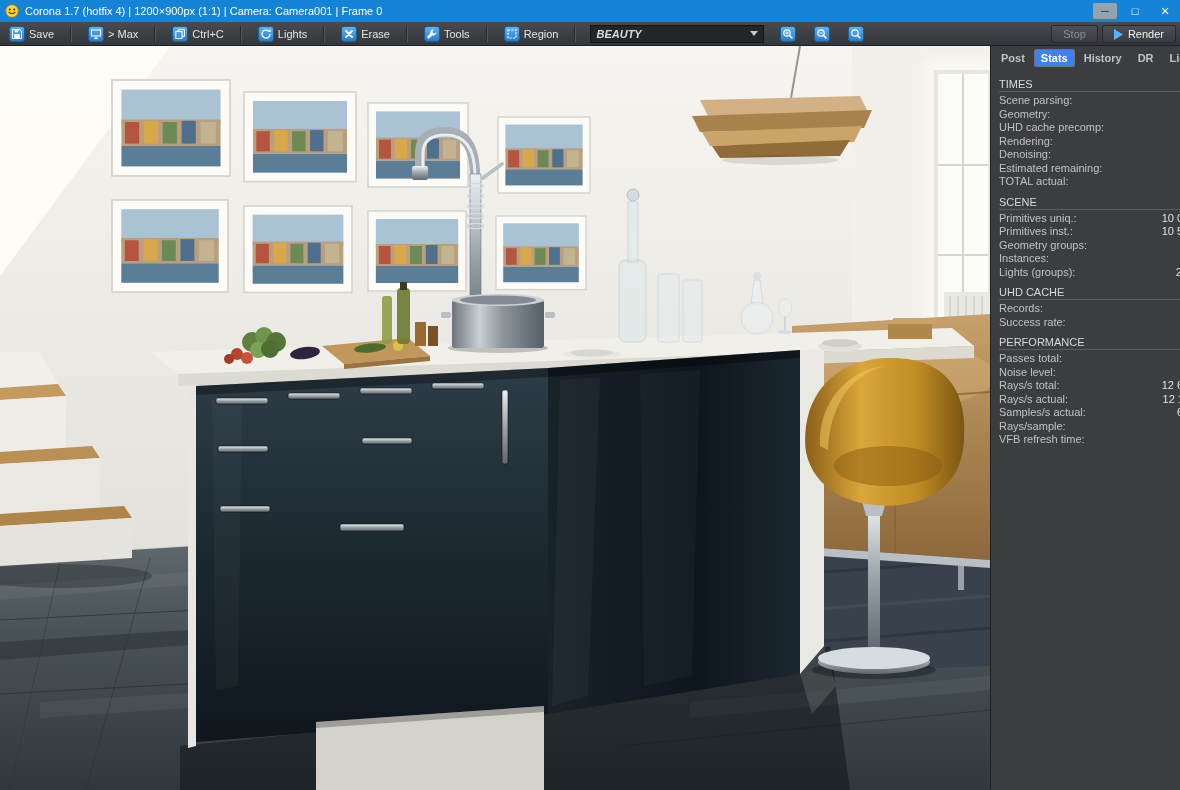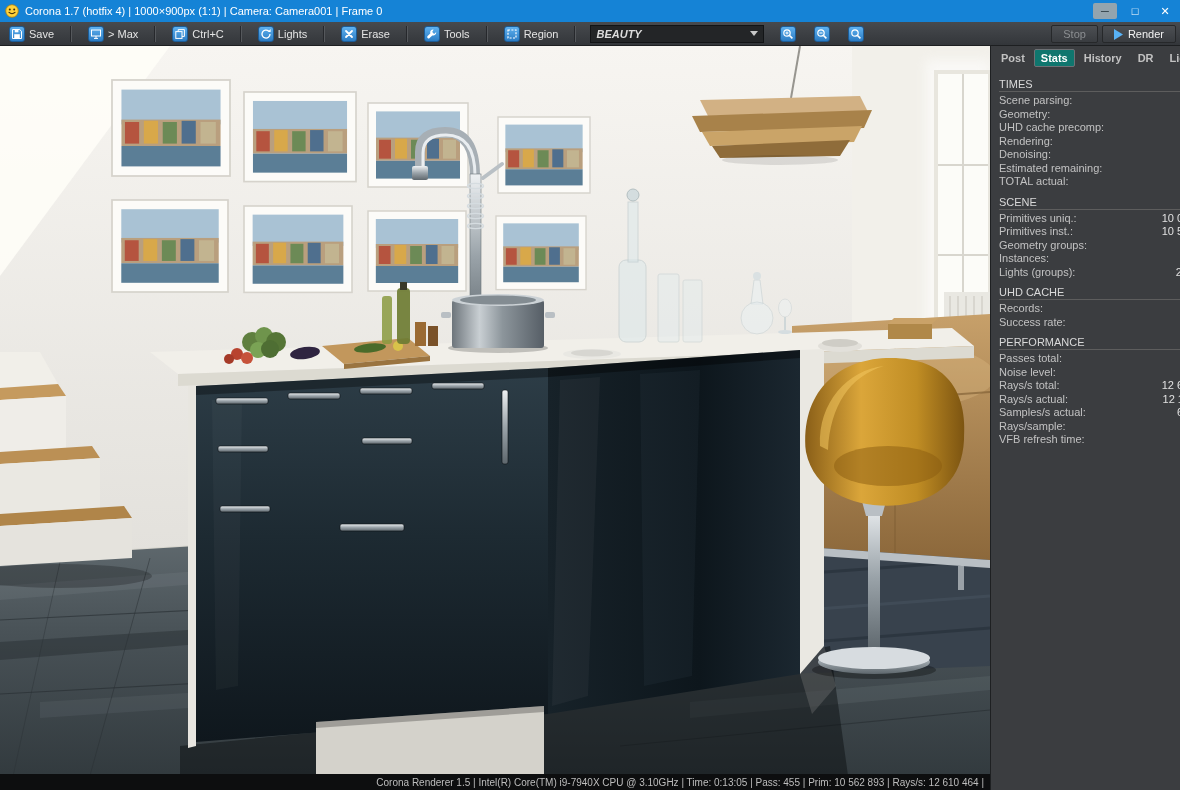--- a/index.html
+++ b/index.html
@@ -46,21 +46,21 @@
   .render-status { position: absolute; left: 0; right: 0; bottom: 0; height: 16px;
     background: #0d0e0f; color: #bdbdbd; font-size: 10px; display: flex; align-items: center;
     justify-content: flex-end; padding-right: 6px; white-space: nowrap; }
 
   
   .panel { flex: 1; background: #3b3d40; border-left: 1px solid #1e2022; display: flex;
     flex-direction: column; color: #c8c8c8; }
   .tabs { display: flex; justify-content: flex-end; gap: 2px; padding: 3px 3px 2px 3px; }
   .tab { padding: 2px 6px; font-size: 11px; color: #c2c2c2; border: 1px solid transparent;
     border-radius: 2px; cursor: default; white-space: nowrap; font-weight: bold; }
-  .tab.active { background: #0f766e; color: #ffffff; border-color: #6e7175; text-align: center; }
+  .tab.active { background: #3b82f6; color: #ffffff; border-color: #6e7175; text-align: center; }
   .stats-content { padding: 2px 8px 0 8px; }
   .stitle { font-size: 11px; color: #d9d9d9; margin-top: 7px; margin-bottom: 2px;
     border-bottom: 1px solid #5d5d5d; padding-bottom: 1px; }
   .srow { display: flex; justify-content: space-between; font-size: 11px; line-height: 13.5px; }
   .sl { color: #c2c2c2; }
   .sv { color: #e0e0e0; text-align: right; }
 </style>
 </head>
 <body>
 
@@ -68,21 +68,21 @@
 
   <div class="titlebar">
     <span class="app-icon">
       <svg viewBox="0 0 14 14">
           <circle cx="7" cy="7" r="6.3" fill="#ffd23a" stroke="#a87d10" stroke-width="0.8"></circle>
           <circle cx="4.8" cy="5.4" r="1" fill="#3a2a08"></circle>
           <circle cx="9.2" cy="5.4" r="1" fill="#3a2a08"></circle>
           <path d="M4 8.4 Q7 11 10 8.4" fill="none" stroke="#3a2a08" stroke-width="1.1" stroke-linecap="round"></path>
         </svg>
     </span>
-    <span class="title-text">Corona 1.7 (hotfix 4) | 1000×900px (1:1) | Camera: Camera001 | Frame 0</span>
+    <span class="title-text">Corona 1.7 (hotfix 4) | 1200×900px (1:1) | Camera: Camera001 | Frame 0</span>
     <div class="win-controls">
       <div class="win-btn min">─</div>
       <div class="win-btn">□</div>
       <div class="win-btn">✕</div>
     </div>
   </div>
 
   <div class="toolbar">
     <button class="tb-btn">
       <span class="badge">
@@ -439,23 +439,20 @@
           <rect x="868" y="456" width="12" height="150" fill="url(#chromeG)"></rect>
           <ellipse cx="874" cy="616" rx="56" ry="12" fill="url(#chromeG)"></ellipse>
           <ellipse cx="874" cy="612" rx="56" ry="11" fill="#d7dce0"></ellipse>
           <polygon points="860,448 888,448 882,470 866,470" fill="#b9bfc4"></polygon>
           <path d="M806 406 C800 346 838 314 886 312 C945 310 968 344 964 394 C962 432 940 454 900 459 C860 463 815 449 806 406 Z" fill="url(#stoolG)"></path>
           <ellipse cx="888" cy="420" rx="54" ry="20" fill="#8a5c10" opacity="0.5"></ellipse>
           <path d="M820 400 C818 356 848 324 884 320 C850 330 830 360 828 404 Z" fill="#f2c75e" opacity="0.55"></path>
         </g>
       </svg>
 
-      <div class="render-status">
-        <span>Corona Renderer 1.5 | Intel(R) Core(TM) i9-7940X CPU @ 3.10GHz | Time: 0:13:05 | Pass: 455 | Prim: 10 562 893 | Rays/s: 12 610 464 |</span>
-      </div>
     </div>
 
     <div class="panel">
       <div class="tabs">
         <div class="tab">Post</div>
         <div class="tab active">Stats</div>
         <div class="tab">History</div>
         <div class="tab">DR</div>
         <div class="tab">LightMix</div>
       </div>

